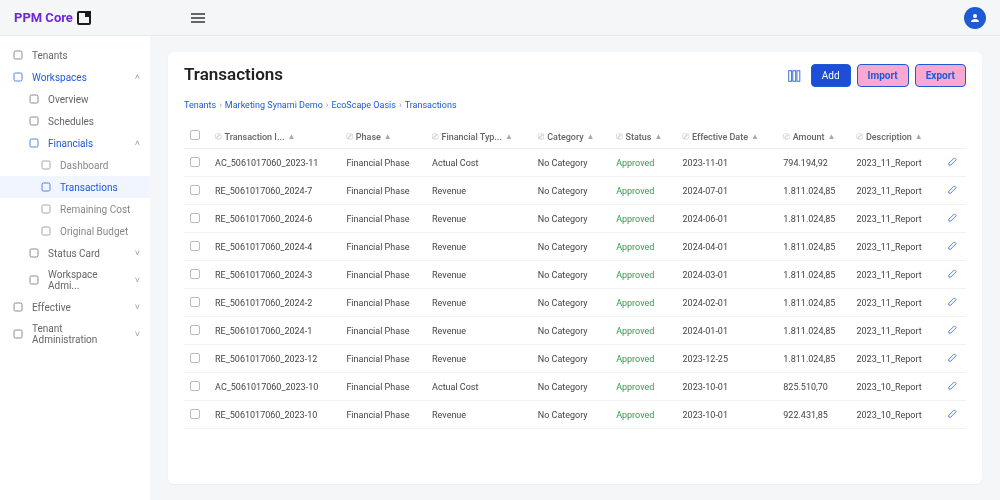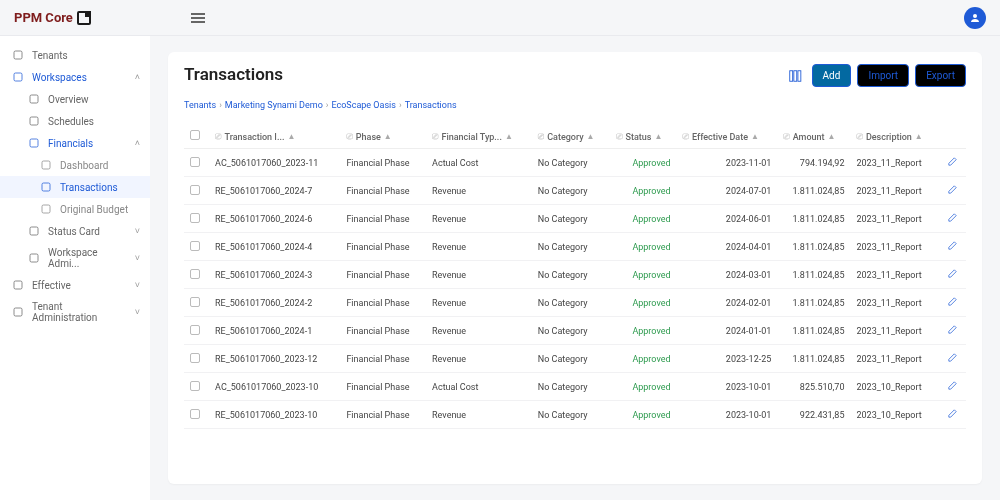--- a/index.html
+++ b/index.html
@@ -1,18 +1,18 @@
 <!DOCTYPE html>
 <html><head>
 <meta charset="utf-8">
 <style>
   * { box-sizing: border-box; margin: 0; padding: 0; }
   html, body { width: 1000px; height: 500px; font-family: -apple-system, "Segoe UI", Roboto, Arial, sans-serif; background: #f5f6f8; overflow: hidden; }
   .topbar { height: 36px; background: #f5f6f8; display: flex; align-items: center; padding: 0 14px; border-bottom: 1px solid #e9eaee; }
-  .brand { font-weight: 700; font-size: 13px; color: #7f1d1d; display: flex; align-items: center; gap: 4px; }
+  .brand { font-weight: 700; font-size: 13px; color: #6d28d9; display: flex; align-items: center; gap: 4px; }
   .brand-badge { width: 14px; height: 14px; border: 2px solid #1a1a1a; border-radius: 2px; position: relative; }
   .brand-badge::after { content: ""; position: absolute; right: -2px; top: -2px; width: 6px; height: 6px; background: #1a1a1a; }
   .hamburger { margin-left: 100px; width: 14px; height: 10px; display: flex; flex-direction: column; justify-content: space-between; cursor: pointer; }
   .hamburger span { display: block; height: 2px; background: #666; }
   .avatar { margin-left: auto; width: 22px; height: 22px; border-radius: 50%; background: #1e5ad6; display: flex; align-items: center; justify-content: center; }
   .avatar svg { width: 12px; height: 12px; fill: #fff; }
   .shell { display: flex; height: calc(100% - 36px); }
   .sidebar { width: 150px; background: #fff; font-size: 10px; padding-top: 8px; }
   .side-item { display: flex; align-items: center; padding: 5px 10px 5px 12px; color: #666; cursor: pointer; gap: 8px; }
   .side-item.l2 { padding-left: 28px; align-items: center; }
@@ -26,31 +26,31 @@
   .panel { background: #fff; border-radius: 6px; padding: 12px 16px 0; box-shadow: 0 1px 2px rgba(0,0,0,0.04); height: 100%; display: flex; flex-direction: column; }
   .panel-head { display: flex; align-items: flex-start; }
   .title { font-size: 17px; font-weight: 600; color: #222; }
   .crumbs { font-size: 9px; color: #1e5ad6; margin-top: 16px; }
   .crumbs span { color: #1e5ad6; }
   .crumbs .sep { color: #999; margin: 0 3px; }
   .head-actions { margin-left: auto; display: flex; gap: 6px; align-items: center; }
   .icon-btn { width: 22px; height: 22px; display: flex; align-items: center; justify-content: center; color: #1e5ad6; cursor: pointer; }
   .icon-btn svg { width: 14px; height: 14px; stroke: currentColor; fill: none; stroke-width: 1.5; }
   .btn { font-size: 10px; padding: 5px 10px; border-radius: 4px; cursor: pointer; border: 1px solid #1e5ad6; }
-  .btn.primary { background: #0369a1; color: #fff; }
-  .btn.outline { background: #000000; color: #1e5ad6; }
+  .btn.primary { background: #1d4ed8; color: #fff; }
+  .btn.outline { background: #f9a8d4; color: #1e5ad6; font-weight: bold; }
   .table-wrap { margin-top: 14px; overflow: auto; flex: 1; }
   table { width: 100%; border-collapse: collapse; font-size: 9px; color: #444; }
   thead th { text-align: left; font-weight: 500; color: #666; padding: 6px 6px; border-bottom: 1px solid #eee; white-space: nowrap; }
   thead th .th-inner { display: inline-flex; align-items: center; gap: 3px; }
   .filter-ico, .sort-ico { color: #aaa; font-size: 8px; }
   tbody td { padding: 7px 6px; border-bottom: 1px solid #f1f1f3; white-space: nowrap; }
   .checkbox { width: 10px; height: 10px; border: 1px solid #bbb; border-radius: 2px; display: inline-block; }
   .status-approved { color: #2e9b4f; }
-  .col-amount, .col-date, .col-status { text-align: right; }
+  .col-amount, .col-date, .col-status { text-align: left; }
   .row-edit { color: #1e5ad6; cursor: pointer; text-align: center; }
   .row-edit svg { width: 11px; height: 11px; stroke: currentColor; fill: none; stroke-width: 1.6; }
 </style>
 </head>
 <body>
 
 <div class="topbar">
   <div class="brand">
     <span>PPM Core</span>
     <span class="brand-badge"></span>
@@ -127,20 +127,28 @@
           </svg>
         </span>
         <span>Transactions</span>
       </div>
       <div class="side-item l3">
         <span class="side-ico">
           <svg viewBox="0 0 24 24">
             <rect x="4" y="4" width="16" height="16" rx="3"></rect>
           </svg>
         </span>
+        <span>Remaining Cost</span>
+      </div>
+      <div class="side-item l3">
+        <span class="side-ico">
+          <svg viewBox="0 0 24 24">
+            <rect x="4" y="4" width="16" height="16" rx="3"></rect>
+          </svg>
+        </span>
         <span>Original Budget</span>
       </div>
       <div class="side-item l2">
         <span class="side-ico">
           <svg viewBox="0 0 24 24">
             <rect x="4" y="4" width="16" height="16" rx="3"></rect>
           </svg>
         </span>
         <span>Status Card</span>
         <span class="chev">˅</span>

